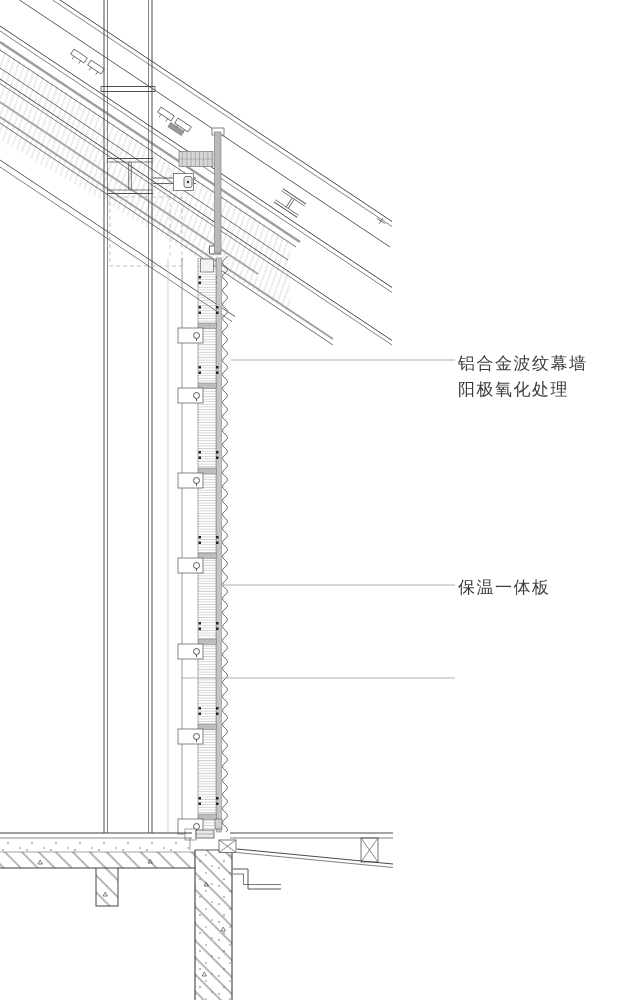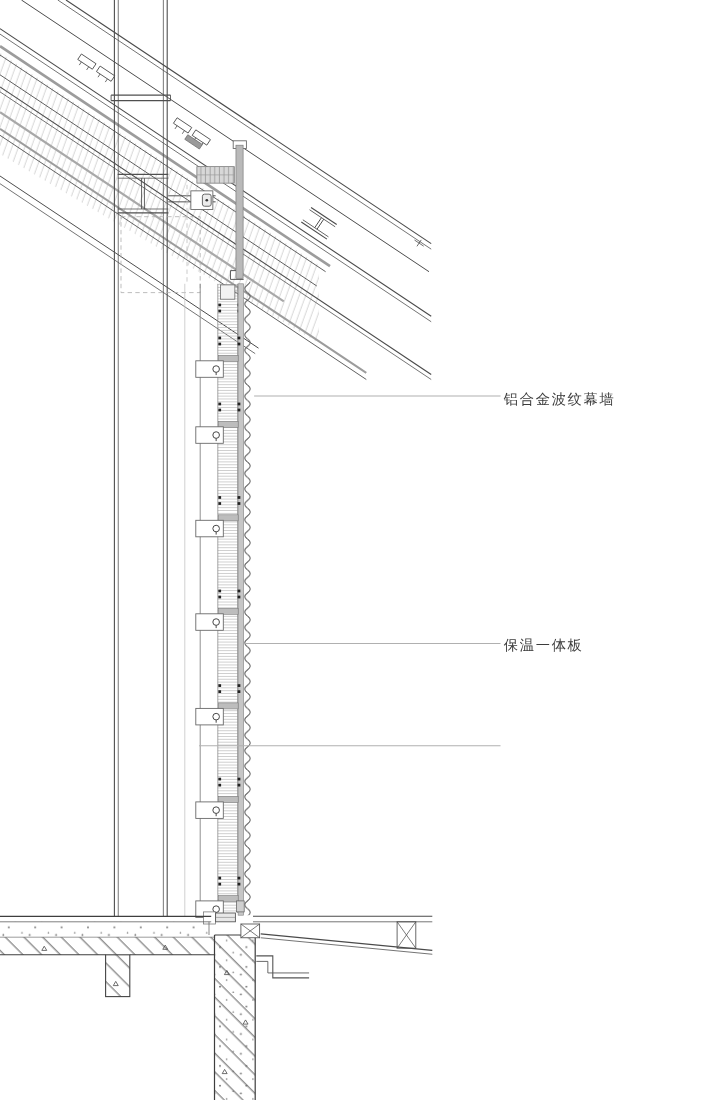--- a/index.html
+++ b/index.html
@@ -1,19 +1,19 @@
 <!DOCTYPE html>
 <html><head>
 <meta charset="utf-8">
 <style>
   html,body{margin:0;padding:0;background:#ffffff;}
   .canvas{position:relative;width:638px;height:1000px;background:#fff;overflow:hidden;
           font-family:"DejaVu Sans","Liberation Sans",sans-serif;}
   svg{position:absolute;left:0;top:0;}
-  .label{position:absolute;left:458px;color:#3c3c3c;font-size:13px;letter-spacing:1.5px;
+  .label{position:absolute;left:458px;color:#3c3c3c;font-size:17px;letter-spacing:1.5px;
          line-height:25.5px;white-space:nowrap;}
   .lb1{top:351px;}
   .lb2{top:575px;text-align:center;}
   .lb3{top:668px;}
 </style>
 </head>
 <body>
 
 <div class="canvas">
 
@@ -257,16 +257,17 @@
 
   <g stroke="#b0b0b0" stroke-width="1">
     <line x1="231" y1="360" x2="455" y2="360"></line>
     <line x1="222" y1="585" x2="455" y2="585"></line>
     <line x1="181" y1="678" x2="455" y2="678"></line>
   </g>
 </svg>
 
 <div class="label lb1">
   <div>铝合金波纹幕墙</div>
+  <div>阳极氧化处理</div>
 </div>
 <div class="label lb2">保温一体板</div>
 
 </div>
 
 </body></html>

